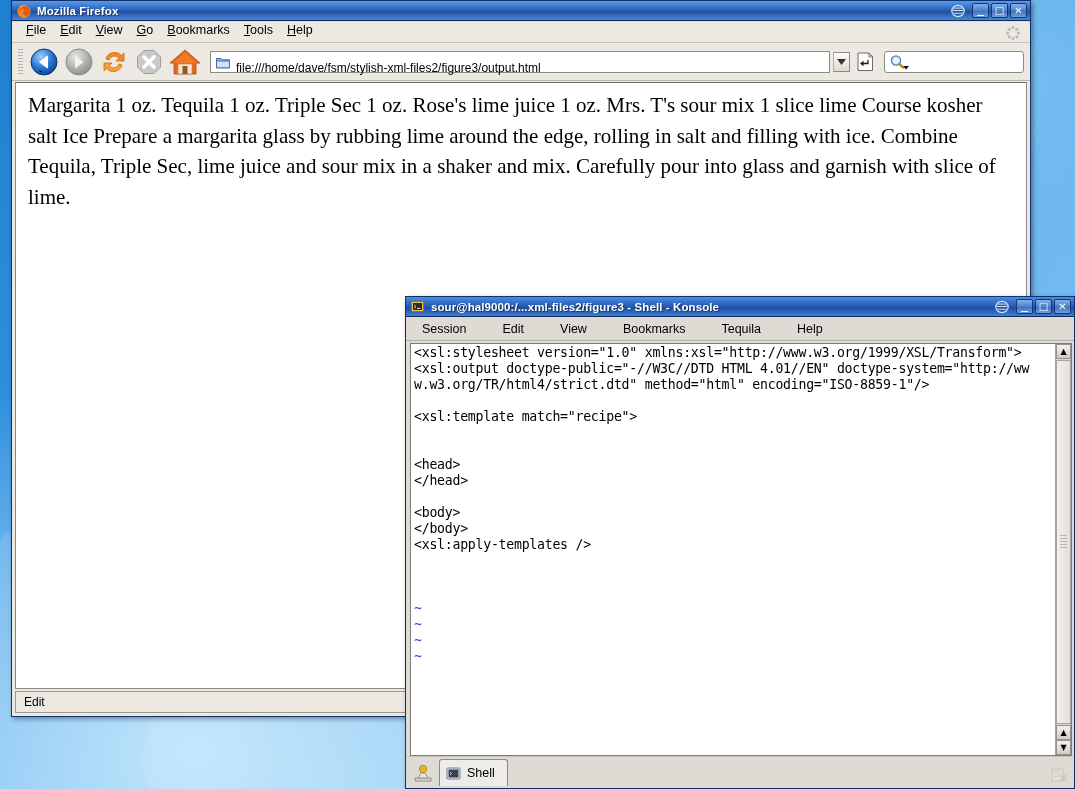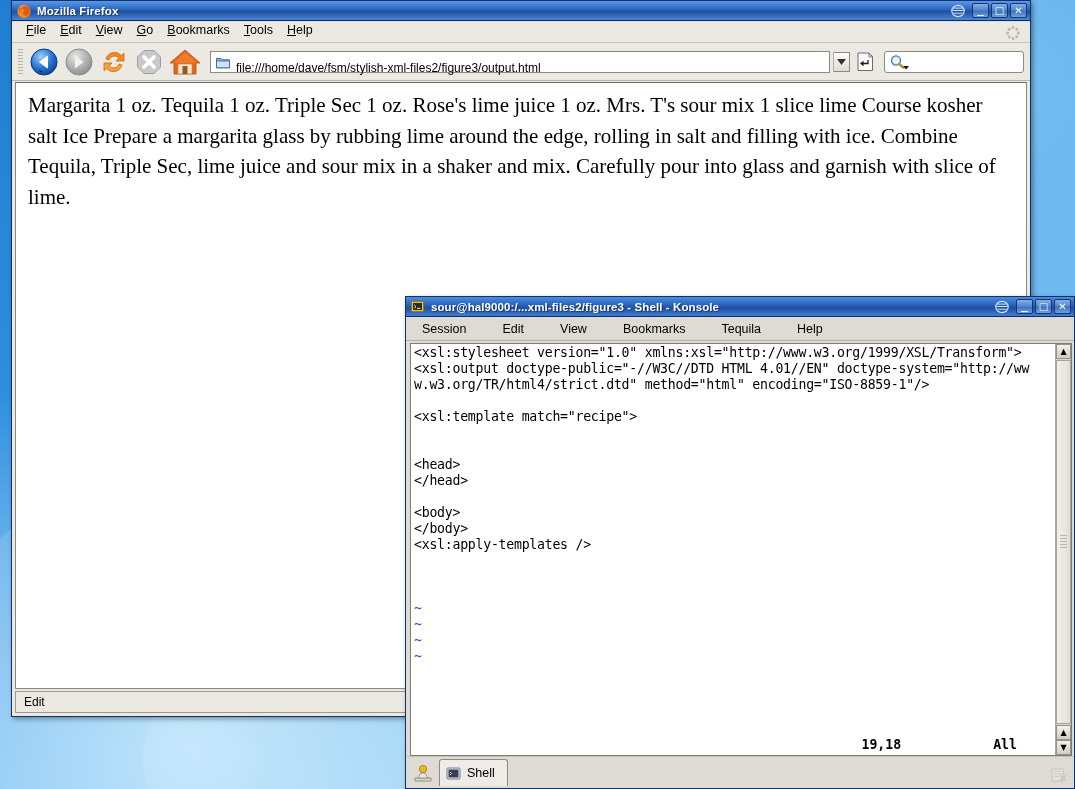--- a/index.html
+++ b/index.html
@@ -519,24 +519,20 @@
           <div class="k-line">&lt;body&gt;</div>
           <div class="k-line">&lt;/body&gt;</div>
           <div class="k-line">&lt;xsl:apply-templates /&gt;</div>
           <div class="k-line">&nbsp;</div>
           <div class="k-line">&nbsp;</div>
           <div class="k-line">&nbsp;</div>
           <div class="k-line tilde">~</div>
           <div class="k-line tilde">~</div>
           <div class="k-line tilde">~</div>
           <div class="k-line tilde">~</div>
-          <div class="k-status">
-            <span>19,18</span>
-            <span>All</span>
-          </div>
         </div>
       <div class="k-scroll">
         <div class="sb-arrow">▲</div>
         <div class="sb-thumb"></div>
         <div class="sb-arrow">▲</div>
         <div class="sb-arrow">▼</div>
       </div>
     </div>
 
     <div class="k-tabbar">

